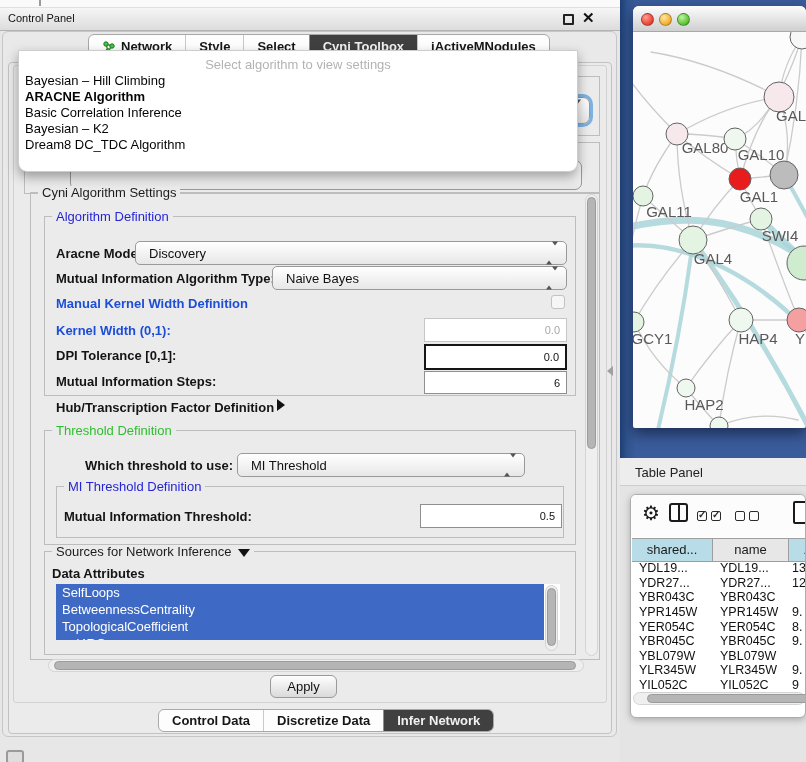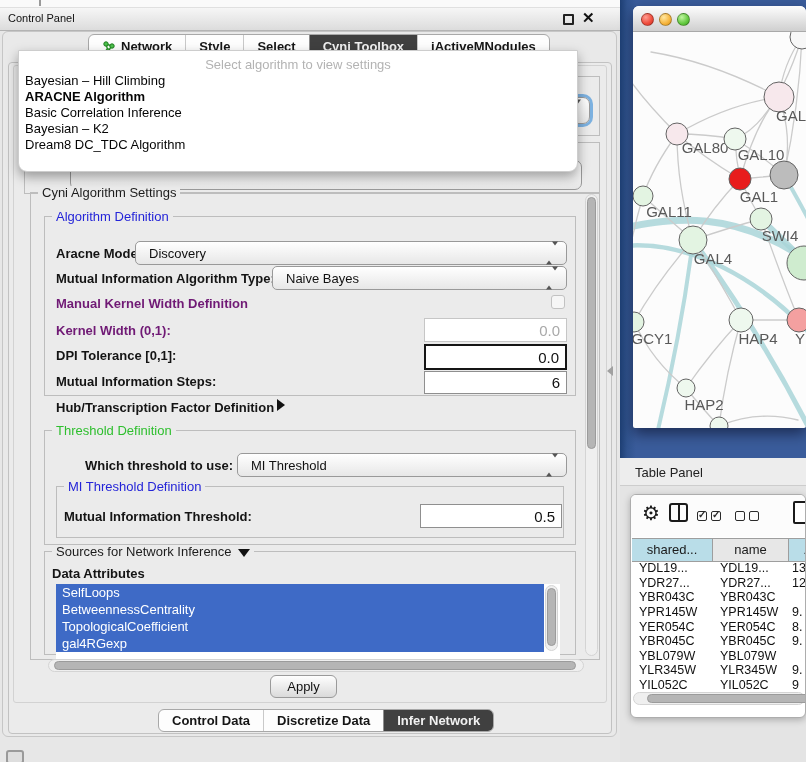--- a/index.html
+++ b/index.html
@@ -31,28 +31,28 @@
   .neticon{width:14px;height:14px}
   .neticon line{stroke:#2fa32f;stroke-width:1.4}
   .neticon circle{fill:#4cc24c;stroke:#1d7a1d;stroke-width:1}
 
   
   .grp{position:absolute;border:1px solid #bdbdbd}
   .grplabel{position:absolute;font-size:13px;color:#1c1c1c;background:#ebebeb;padding:0 4px;line-height:13px;white-space:nowrap}
   .blbl{color:#2424d8}
   .glbl{color:#2ebf2e}
   .flabel{position:absolute;font-size:13px;font-weight:bold;color:#141414;white-space:nowrap}
-  .flabel.dis{color:#701a75}
+  .flabel.dis{color:#1d4ed8}
 
   .combo{position:absolute;background:linear-gradient(#ffffff,#e7e7e7);border:1px solid #999;border-radius:5px;font-size:13px;color:#111;display:flex;align-items:center;padding-left:13px}
   .combo .arrows{position:absolute;right:8px;top:50%;transform:translateY(-50%)}
   .arr-up{width:0;height:0;border-left:3.5px solid transparent;border-right:3.5px solid transparent;border-bottom:4.5px solid #555;margin-bottom:2px}
   .arr-dn{width:0;height:0;border-left:3.5px solid transparent;border-right:3.5px solid transparent;border-top:4.5px solid #555}
   .focusring{box-shadow:0 0 0 3px #7cb1e0}
-  .field{position:absolute;background:#fff;border:1px solid #8f8f8f;font-size:15px;color:#111;display:flex;align-items:center;justify-content:flex-end;padding-right:6px}
+  .field{position:absolute;background:#fff;border:1px solid #8f8f8f;font-size:11px;color:#111;display:flex;align-items:center;justify-content:flex-end;padding-right:6px}
   .field.dis{border-color:#c6c6c6;color:#a9a9a9}
   .field.strong{border:2px solid #151515}
   .checkbox{position:absolute;width:14px;height:14px;border:1px solid #c2c2c2;border-radius:3px;background:#f6f6f6}
   .tri-right{position:absolute;width:0;height:0;border-top:6px solid transparent;border-bottom:6px solid transparent;border-left:8px solid #111}
   .tri-down{display:inline-block;width:0;height:0;border-left:6px solid transparent;border-right:6px solid transparent;border-top:8px solid #111;margin-left:6px;vertical-align:middle}
 
   
   .attrlist{position:absolute;background:#fff;overflow:hidden}
   .attr-item{height:17px;line-height:17px;background:#3e6ac6;color:#fff;font-size:13px;padding-left:6px;width:488px;white-space:nowrap}
 
@@ -182,36 +182,36 @@
   <div class="flabel" style="left:56px;top:374px">Mutual Information Steps:</div>
   <div class="field" style="left:424px;top:371px;width:143px;height:23px">6</div>
 
   <div class="flabel" style="left:56px;top:400px">Hub/Transcription Factor Definition</div>
   <div class="tri-right" style="left:277px;top:399px"></div>
 
   <div class="grp" style="left:44px;top:430px;width:532px;height:115px"></div>
   <div class="grplabel glbl" style="left:52px;top:424px">Threshold Definition</div>
 
   <div class="flabel" style="left:85px;top:458px">Which threshold to use:</div>
-  <div class="combo" style="left:237px;top:453px;width:330px;height:24px">
+  <div class="combo" style="left:237px;top:453px;width:288px;height:24px">
       <span>MI Threshold</span>
       <span class="arrows"><span class="arr-up"></span><span class="arr-dn"></span></span>
     </div>
 
   <div class="grp" style="left:56px;top:486px;width:508px;height:52px"></div>
   <div class="grplabel blbl" style="left:64px;top:480px">MI Threshold Definition</div>
 
   <div class="flabel" style="left:64px;top:509px">Mutual Information Threshold:</div>
   <div class="field" style="left:420px;top:504px;width:142px;height:24px">0.5</div>
 
   <div class="grp" style="left:44px;top:551px;width:532px;height:104px"></div>
   <div class="grplabel" style="left:52px;top:545px"><span>Sources for Network Inference</span><span class="tri-down"></span></div>
   <div class="flabel" style="left:52px;top:566px">Data Attributes</div>
 
-  <div class="attrlist" style="left:56px;top:584px;width:504px;height:84px">
+  <div class="attrlist" style="left:56px;top:584px;width:504px;height:56px">
       <div class="attr-item">SelfLoops</div>
       <div class="attr-item">BetweennessCentrality</div>
       <div class="attr-item">TopologicalCoefficient</div>
       <div class="attr-item">gal4RGexp</div>
     </div>
   <div class="sbtrack" style="left:545px;top:585px;width:13px;height:66px">
       <div class="sbthumb" style="left:1px;top:2px;width:9px;height:58px"></div>
     </div>
 
   <div class="sbtrack" style="left:48px;top:659px;width:536px;height:13px">

